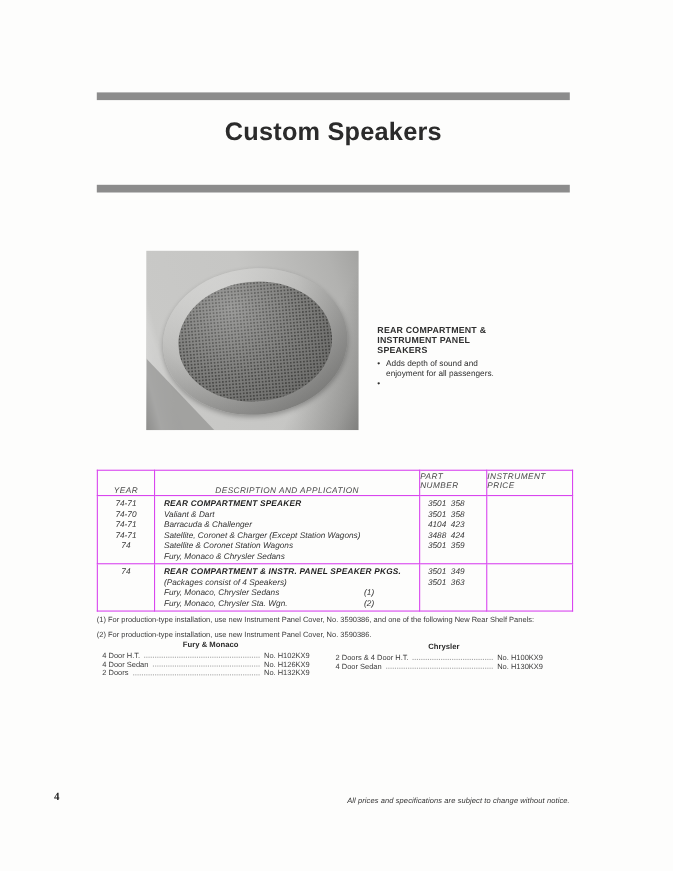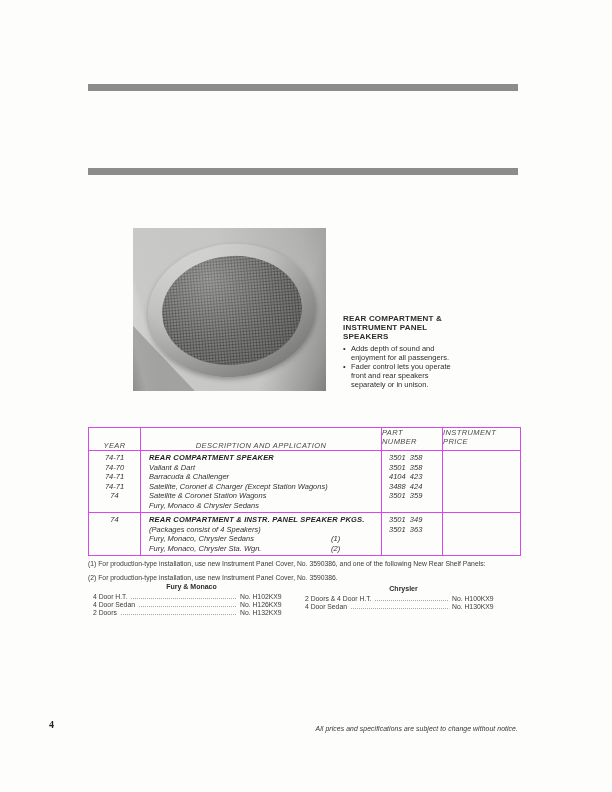--- a/index.html
+++ b/index.html
@@ -36,21 +36,21 @@
   .mesh {
     position:absolute; left:14px; top:12px; right:14px; bottom:12px; border-radius:50%;
     background-color:#7e7e7c;
     background-image:radial-gradient(circle,#4c4c4a 0.9px, rgba(0,0,0,0) 1.2px);
     background-size:3px 3px;
   }
   .mesh-light { position:absolute; inset:0; border-radius:50%;
     background:radial-gradient(ellipse at 38% 26%, rgba(255,255,255,.24) 0%, rgba(255,255,255,0) 45%, rgba(0,0,0,.28) 100%); }
 
   
-  .caption { position:absolute; left:343px; top:314px; width:178px; color:#2e2e2e; }
+  .caption { position:absolute; left:343px; top:296px; width:178px; color:#2e2e2e; }
   .caption-heading div { font-size:8px; font-weight:bold; line-height:9px; letter-spacing:.2px; white-space:nowrap; }
   .bullets { margin-top:4px; }
   .bullet { display:flex; margin-bottom:1px; }
   .bullet-dot { font-size:7.5px; line-height:8.7px; width:8px; flex:0 0 8px; }
   .bullet-lines div { font-size:7.5px; line-height:8.7px; white-space:nowrap; }
 
   
   .parts-table { position:absolute; left:88px; top:427px; width:432px; border-collapse:collapse; table-layout:fixed; }
   .parts-table th, .parts-table td { border:1px solid #d946ef; padding:0;font-style:italic; }
   .parts-table th { font-weight:normal; color:#4a4a4a; font-size:7.5px; letter-spacing:.4px; line-height:9px; }
@@ -86,20 +86,21 @@
     font-family:"Liberation Serif", serif; color:#222; }
   .disclaimer { position:absolute; right:94px; top:725px; font-size:6.8px; font-style:italic;
     color:#333; letter-spacing:.1px; white-space:nowrap; }
 </style>
 </head>
 <body>
 
 <div class="page">
 
   <div class="bar bar-top"></div>
+  <h1 class="doc-title">Custom Speakers</h1>
   <div class="bar bar-bottom"></div>
 
   <div class="photo">
     <div class="photo-edge-tl"></div>
     <div class="photo-shade-br"></div>
     <div class="photo-shade-bl"></div>
     <div class="bezel">
       <div class="mesh"></div>
       <div class="mesh-light"></div>
     </div>
@@ -114,25 +115,20 @@
     <div class="bullets">
       <div class="bullet">
         <span class="bullet-dot">•</span>
         <div class="bullet-lines">
           <div>Adds depth of sound and</div>
           <div>enjoyment for all passengers.</div>
         </div>
       </div>
       <div class="bullet">
         <span class="bullet-dot">•</span>
-        <div class="bullet-lines">
-          <div>Fader control lets you operate</div>
-          <div>front and rear speakers</div>
-          <div>separately or in unison.</div>
-        </div>
       </div>
     </div>
   </div>
 
   <table class="parts-table">
     <tbody>
         <tr>
       <th class="th-year">
         <div>YEAR</div>
       </th>

